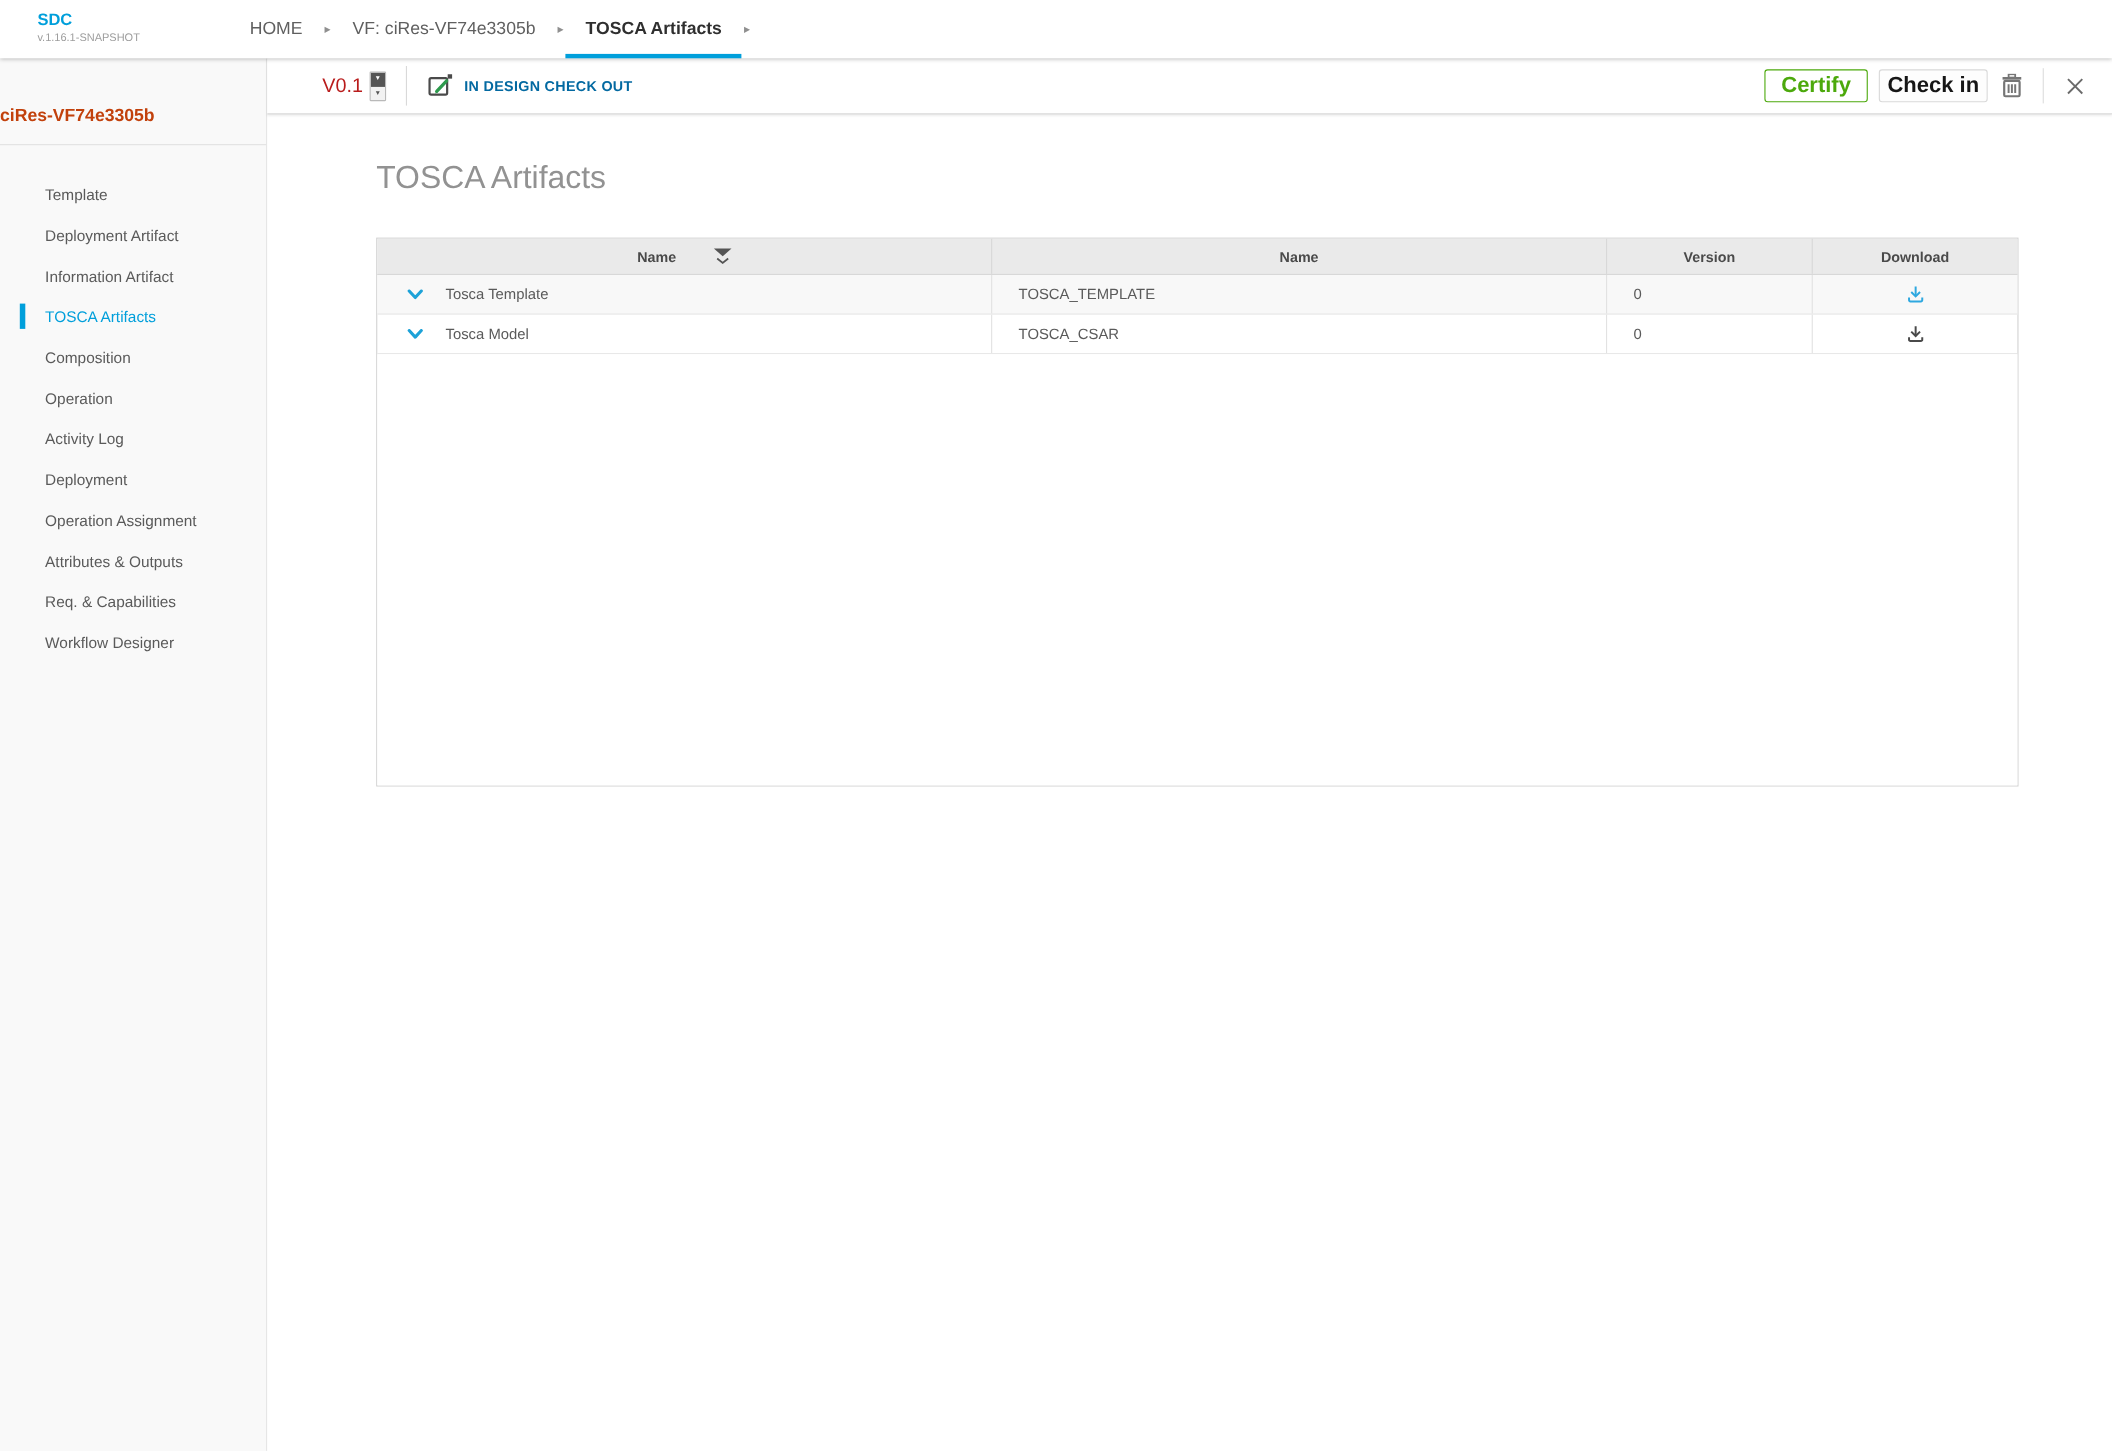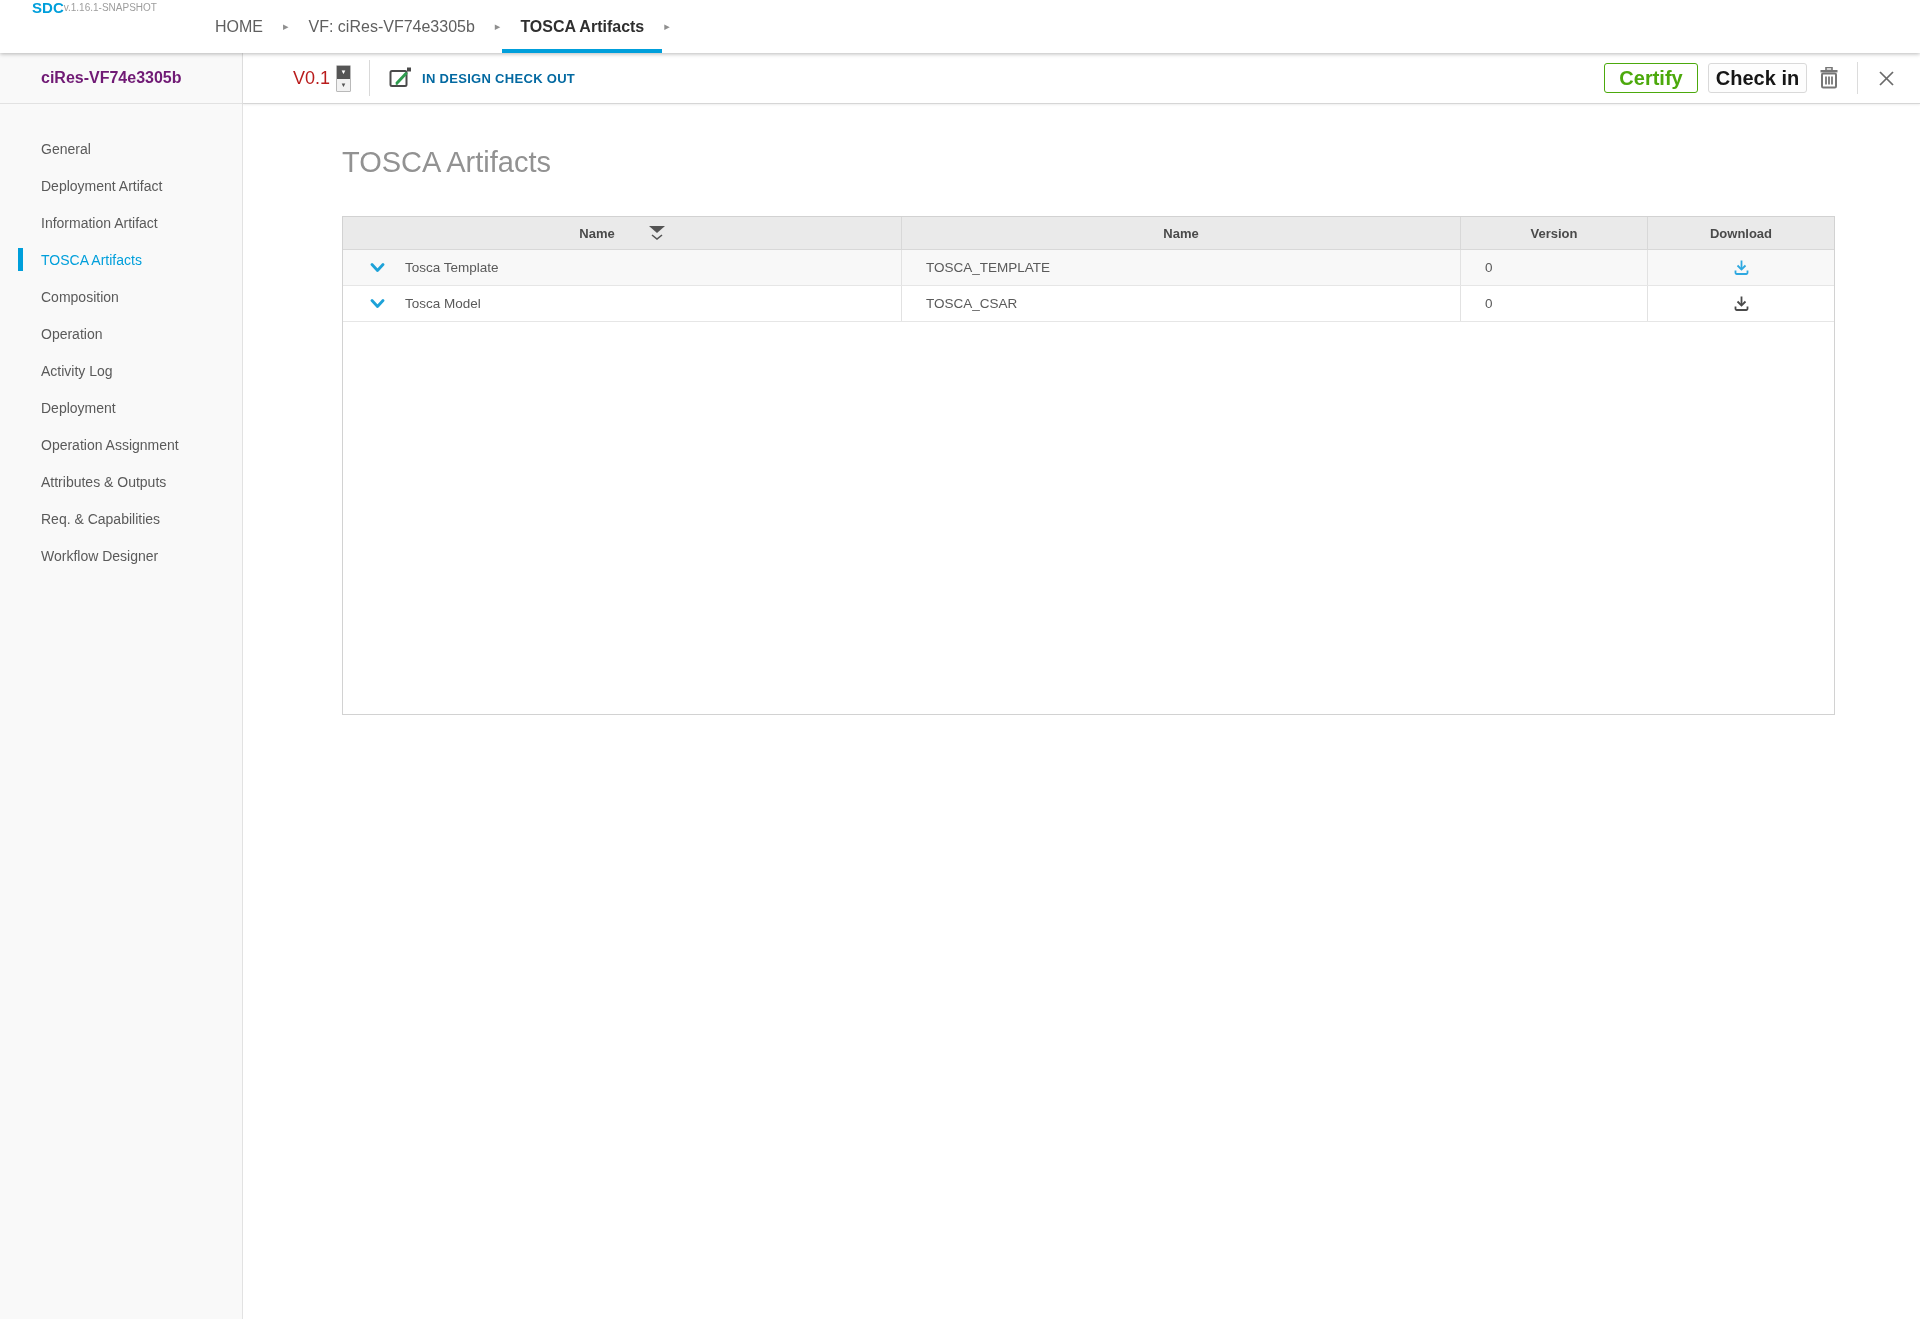--- a/index.html
+++ b/index.html
@@ -4,38 +4,38 @@
 <style>
   * { margin:0; padding:0; box-sizing:border-box; }
   html,body { width:1920px; height:1319px; overflow:hidden; background:#fff;
     font-family:"Liberation Sans", sans-serif; -webkit-font-smoothing:antialiased; }
 
   :root { --accent:#009fdb; --green:#4ca90c; }
 
   
   .topbar { height:53px; display:flex; align-items:stretch; background:#fff;
     box-shadow:0 1px 4px rgba(0,0,0,0.28); position:relative; z-index:20; }
-  .logo { margin-left:22px; width:145px; display:flex; flex-direction:row; justify-content:center; }
+  .logo { margin-left:34px; width:145px; display:flex; flex-direction:column; justify-content:center; }
   .logo .brand { color:var(--accent); font-size:15px; font-weight:bold; line-height:16px; }
   .logo .ver { color:#9d9d9d; font-size:10px; line-height:15px; }
   .tabs { display:flex; align-items:stretch; margin-left:30px; }
   .tab { display:flex; align-items:center; padding:0 18px; font-size:16px; color:#5f5f5f;
     position:relative; cursor:pointer; white-space:nowrap; }
   .tab.active { color:#2f2f2f; font-weight:bold; }
   .tab.active::after { content:""; position:absolute; left:0; right:0; bottom:0; height:4px;
     background:var(--accent); }
   .crumb-sep { display:flex; align-items:center; color:#8f8f8f; font-size:11px; padding:0 2px; }
 
   
   .body-row { display:flex; height:1266px; }
 
   
   .sidebar { width:243px; background:#f9f9f9; border-right:1px solid #e2e2e2; flex:none; }
   .sidebar-header { height:51px; border-bottom:1px solid #e2e2e2; display:flex; align-items:center;
-    padding-left:41px; font-size:16px; font-weight:bold; color:#701a75; }
+    font-size:16px; font-weight:bold; color:#c2410c;margin-top:28px; }
   .menu { padding-top:26px; }
   .menu-item { height:37px; display:flex; align-items:center; padding-left:41px;
     font-size:14px; color:#5a5a5a; position:relative; cursor:pointer; }
   .menu-item.active { color:var(--accent); }
   .menu-item.active .active-bar { position:absolute; left:18px; top:7px; width:5px; height:23px;
     background:var(--accent); }
 
   
   .main { flex:1; display:flex; flex-direction:column; background:#fff; }
 
@@ -113,21 +113,21 @@
     <span class="crumb-sep">▸</span>
   </div>
 </div>
 
 <div class="body-row">
 
   <div class="sidebar">
     <div class="sidebar-header">ciRes-VF74e3305b</div>
     <div class="menu">
       <div class="menu-item">
-          <span>General</span>
+          <span>Template</span>
         </div>
       <div class="menu-item">
           <span>Deployment Artifact</span>
         </div>
       <div class="menu-item">
           <span>Information Artifact</span>
         </div>
       <div class="menu-item active">
           <span class="active-bar"></span>
           <span>TOSCA Artifacts</span>

